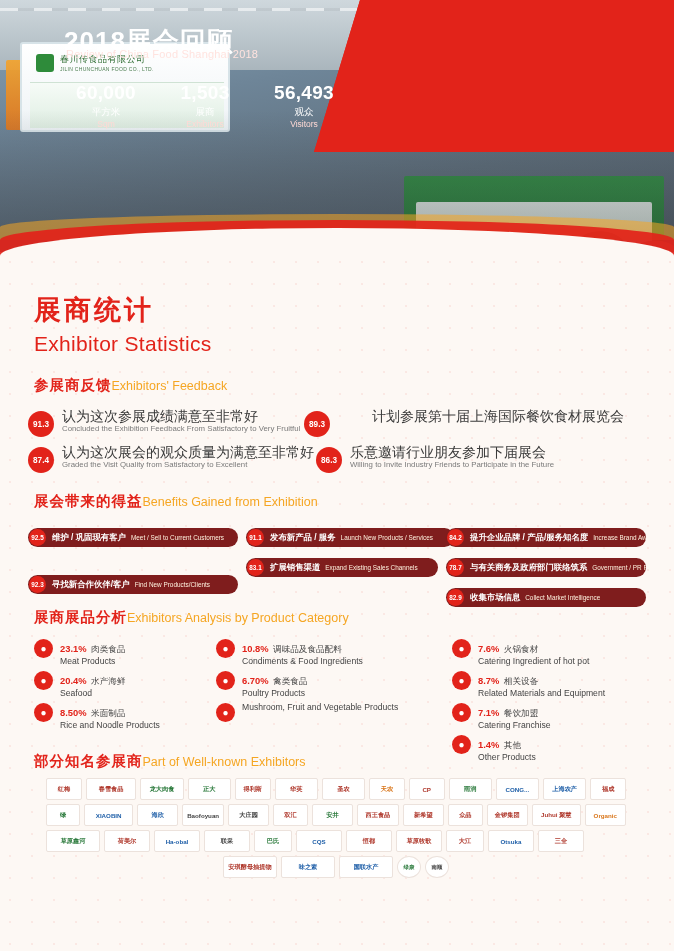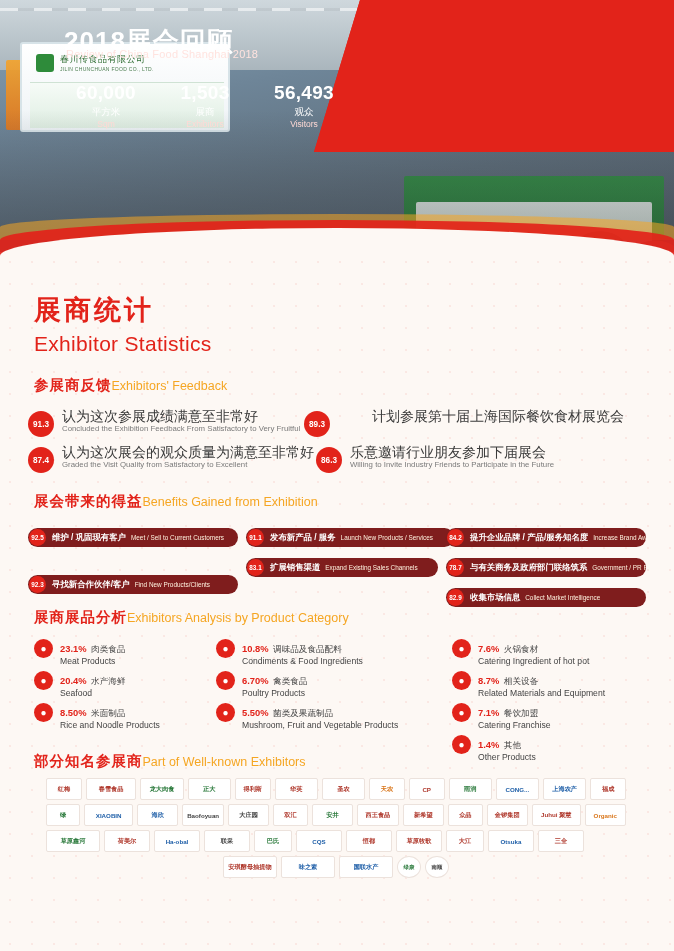--- a/index.html
+++ b/index.html
@@ -397,21 +397,20 @@
   <div class="cat-item" style="top:670px; left:216px; width:230px;">
     <div class="cat-icon">●</div>
     <div class="cat-body">
       <div><span class="cat-pct">6.70</span><span class="cat-pct unit">%</span>&nbsp;<span class="cat-cn">禽类食品</span></div>
       <div class="cat-en">Poultry Products</div>
     </div>
   </div>
   <div class="cat-item" style="top:702px; left:216px; width:245px;">
     <div class="cat-icon">●</div>
     <div class="cat-body">
-      <div><span class="cat-pct">5.50</span><span class="cat-pct unit">%</span>&nbsp;<span class="cat-cn">菌类及果蔬制品</span></div>
       <div class="cat-en">Mushroom, Fruit and Vegetable Products</div>
     </div>
   </div>
 
   <div class="cat-item" style="top:638px; left:452px; width:210px;">
     <div class="cat-icon">●</div>
     <div class="cat-body">
       <div><span class="cat-pct">7.6</span><span class="cat-pct unit">%</span>&nbsp;<span class="cat-cn">火锅食材</span></div>
       <div class="cat-en">Catering Ingredient of hot pot</div>
     </div>

